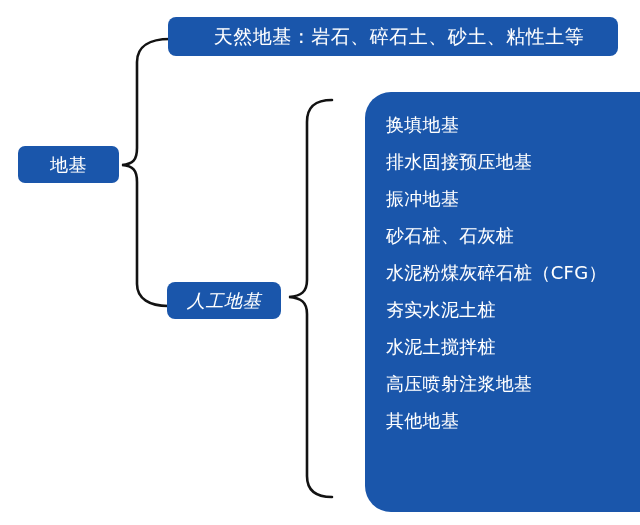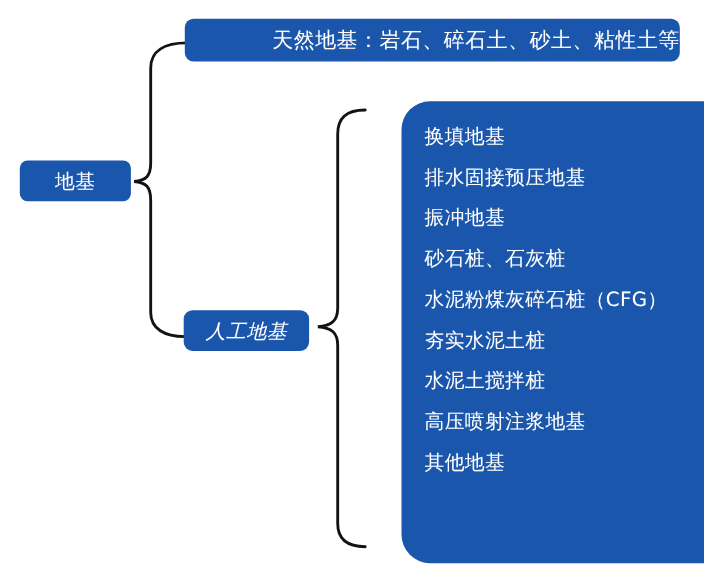--- a/index.html
+++ b/index.html
@@ -40,21 +40,21 @@
     border-radius: 7px;
     font-family: Liberation Serif, serif;
   }
   #natural-node {
     left: 168px;
     top: 17px;
     width: 450px;
     height: 39px;
     font-size: 19px;
     border-radius: 8px;
-    justify-content: flex-end;
+    justify-content: center;
     padding-left: 12px;
   }
   #artificial-node {
     left: 167px;
     top: 282px;
     width: 114px;
     height: 37px;
     font-size: 18px;
     border-radius: 8px;
     font-style: italic;

